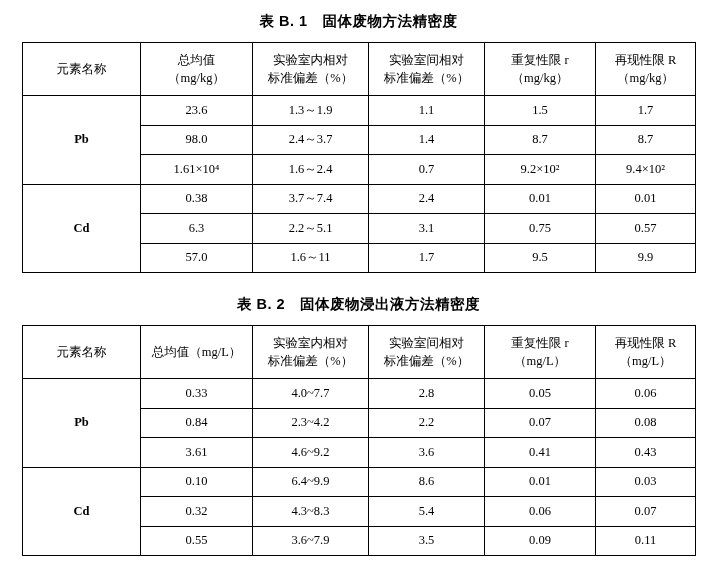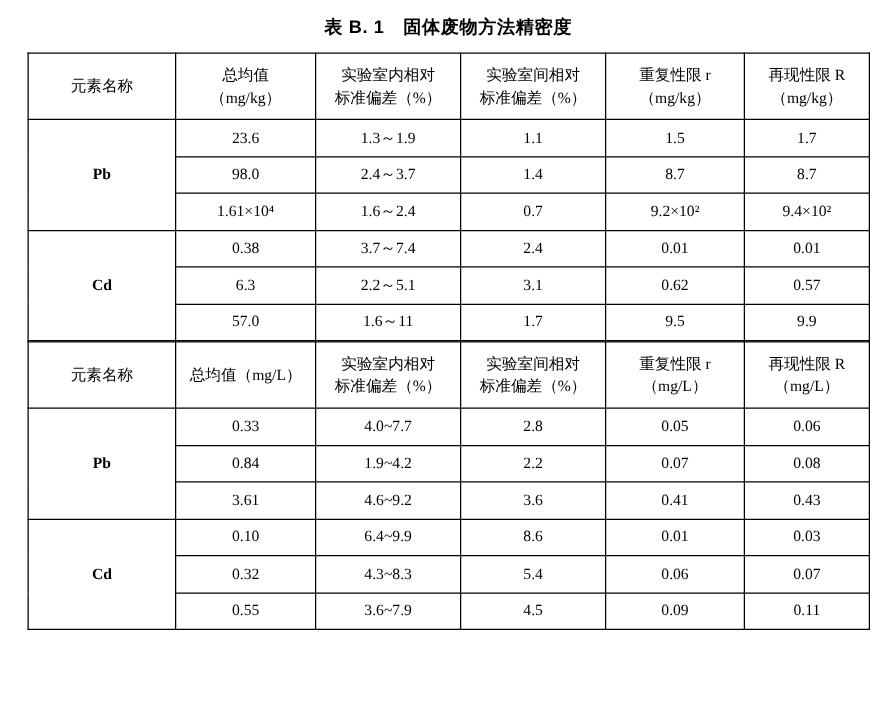--- a/index.html
+++ b/index.html
@@ -135,33 +135,34 @@
         <td>0.38</td>
         <td>3.7～7.4</td>
         <td>2.4</td>
         <td>0.01</td>
         <td>0.01</td>
       </tr>
       <tr>
         <td>6.3</td>
         <td>2.2～5.1</td>
         <td>3.1</td>
-        <td>0.62</td>
+        <td>0.75</td>
         <td>0.57</td>
       </tr>
       <tr>
         <td>57.0</td>
         <td>1.6～11</td>
         <td>1.7</td>
         <td>9.5</td>
         <td>9.9</td>
       </tr>
     </tbody>
   </table>
 
+  <div class="table-title title-2">表 B. 2　固体废物浸出液方法精密度</div>
 
   <table>
     <colgroup>
       <col class="col-elem">
         <col class="col-mean">
         <col class="col-intra">
         <col class="col-inter">
         <col class="col-r">
         <col class="col-R">
     </colgroup>
@@ -195,21 +196,21 @@
       <tr>
         <td class="elem-cell" rowspan="3">Pb</td>
         <td>0.33</td>
         <td>4.0~7.7</td>
         <td>2.8</td>
         <td>0.05</td>
         <td>0.06</td>
       </tr>
       <tr>
         <td>0.84</td>
-        <td>1.9~4.2</td>
+        <td>2.3~4.2</td>
         <td>2.2</td>
         <td>0.07</td>
         <td>0.08</td>
       </tr>
       <tr>
         <td>3.61</td>
         <td>4.6~9.2</td>
         <td>3.6</td>
         <td>0.41</td>
         <td>0.43</td>
@@ -225,20 +226,20 @@
       <tr>
         <td>0.32</td>
         <td>4.3~8.3</td>
         <td>5.4</td>
         <td>0.06</td>
         <td>0.07</td>
       </tr>
       <tr>
         <td>0.55</td>
         <td>3.6~7.9</td>
-        <td>4.5</td>
+        <td>3.5</td>
         <td>0.09</td>
         <td>0.11</td>
       </tr>
     </tbody>
   </table>
 
 </div>
 
 </body></html>

